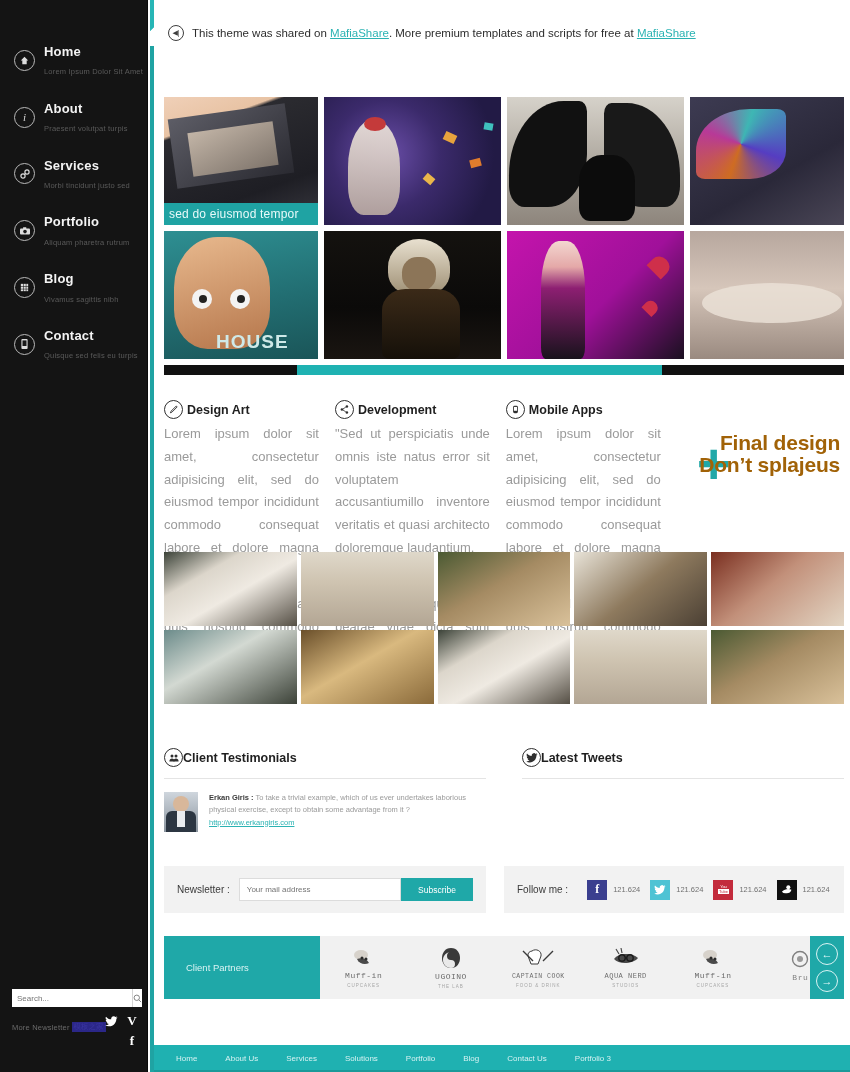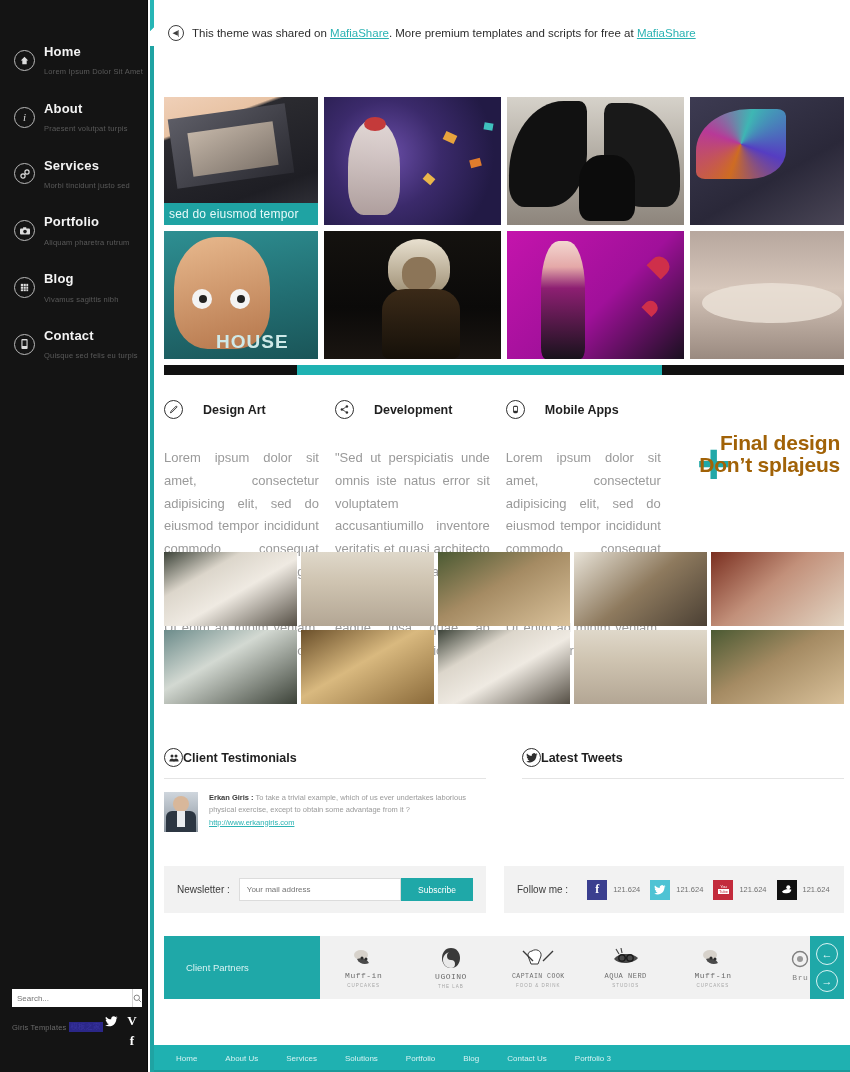--- a/index.html
+++ b/index.html
@@ -97,21 +97,21 @@
     display:flex; align-items:center; padding-left: 5px; letter-spacing:.2px;
   }
   .sbar { display:flex; height: 10px; width: 680px; }
   .sbar .b-dark { background:#111; flex: 0 0 133px; }
   .sbar .b-act  { background:#1fb2b2; flex: 1; }
   .sbar .b-dark2{ background:#111; flex: 0 0 182px; }
 
   
   .services { position:absolute; left: 10px; top: 400px; width: 680px; display:flex; }
   .svc { width: 176px; margin-right: 16px; }
-  .svc-head { display:flex; align-items:center; gap: 20px; margin-bottom: 28px; }
+  .svc-head { display:flex; align-items:center; gap: 4px; margin-bottom: 4px; }
   .svc-ico {
     width: 19px; height:19px; border-radius:50%; border:1.3px solid #2f2f2f;
     display:flex; align-items:center; justify-content:center; color:#2f2f2f; font-size:9px;
   }
   .svc-title { font-size: 12.5px; font-weight: 600; color:#1f1f1f; }
   .svc p { font-size: 13px; color:#9a9a9a; line-height: 1.75; text-align: justify; margin-bottom: 11px; }
   .readmore { font-size: 7.5px; color:#2bb3b3; display:flex; align-items:center; gap:4px; cursor:pointer;padding-left:20px;}
   .readmore i { width:4px; height:4px; background:#2bb3b3; display:block; }
   .final { width: 190px; padding-top: 32px; position:relative; }
   .final .plus {
@@ -294,21 +294,21 @@
         <span class="search-btn">
           <svg width="9" height="9" viewBox="0 0 10 10">
             <circle cx="4.2" cy="4.2" r="3" fill="none" stroke="#777" stroke-width="1"></circle>
             <path d="M6.4 6.4L9 9" stroke="#777" stroke-width="1"></path>
           </svg>
         </span>
       </div>
     </div>
 
     <div class="more-row">
-      <span class="more-txt">Giris Templates</span>
+      <span class="more-txt">More Newsletter</span>
       <span class="more-hl">模板之家</span>
     </div>
 
     <div class="soc-col">
       <div class="soc-row">
         <span class="soc">
           <svg width="13" height="11" viewBox="0 0 14 12">
               <path d="M13.6 1.5a5.4 5.4 0 01-1.6.45A2.8 2.8 0 0013.2.4a5.6 5.6 0 01-1.77.68A2.78 2.78 0 006.7 3.6C4.4 3.5 2.4 2.4 1 .7a2.8 2.8 0 00.86 3.7 2.7 2.7 0 01-1.26-.35 2.8 2.8 0 002.23 2.76 2.8 2.8 0 01-1.25.05 2.79 2.79 0 002.6 1.94A5.6 5.6 0 010 10.1 7.9 7.9 0 004.3 11.3c5.16 0 8-4.3 8-8v-.37A5.7 5.7 0 0013.6 1.5z" fill="#fff"></path>
             </svg>
         </span>

